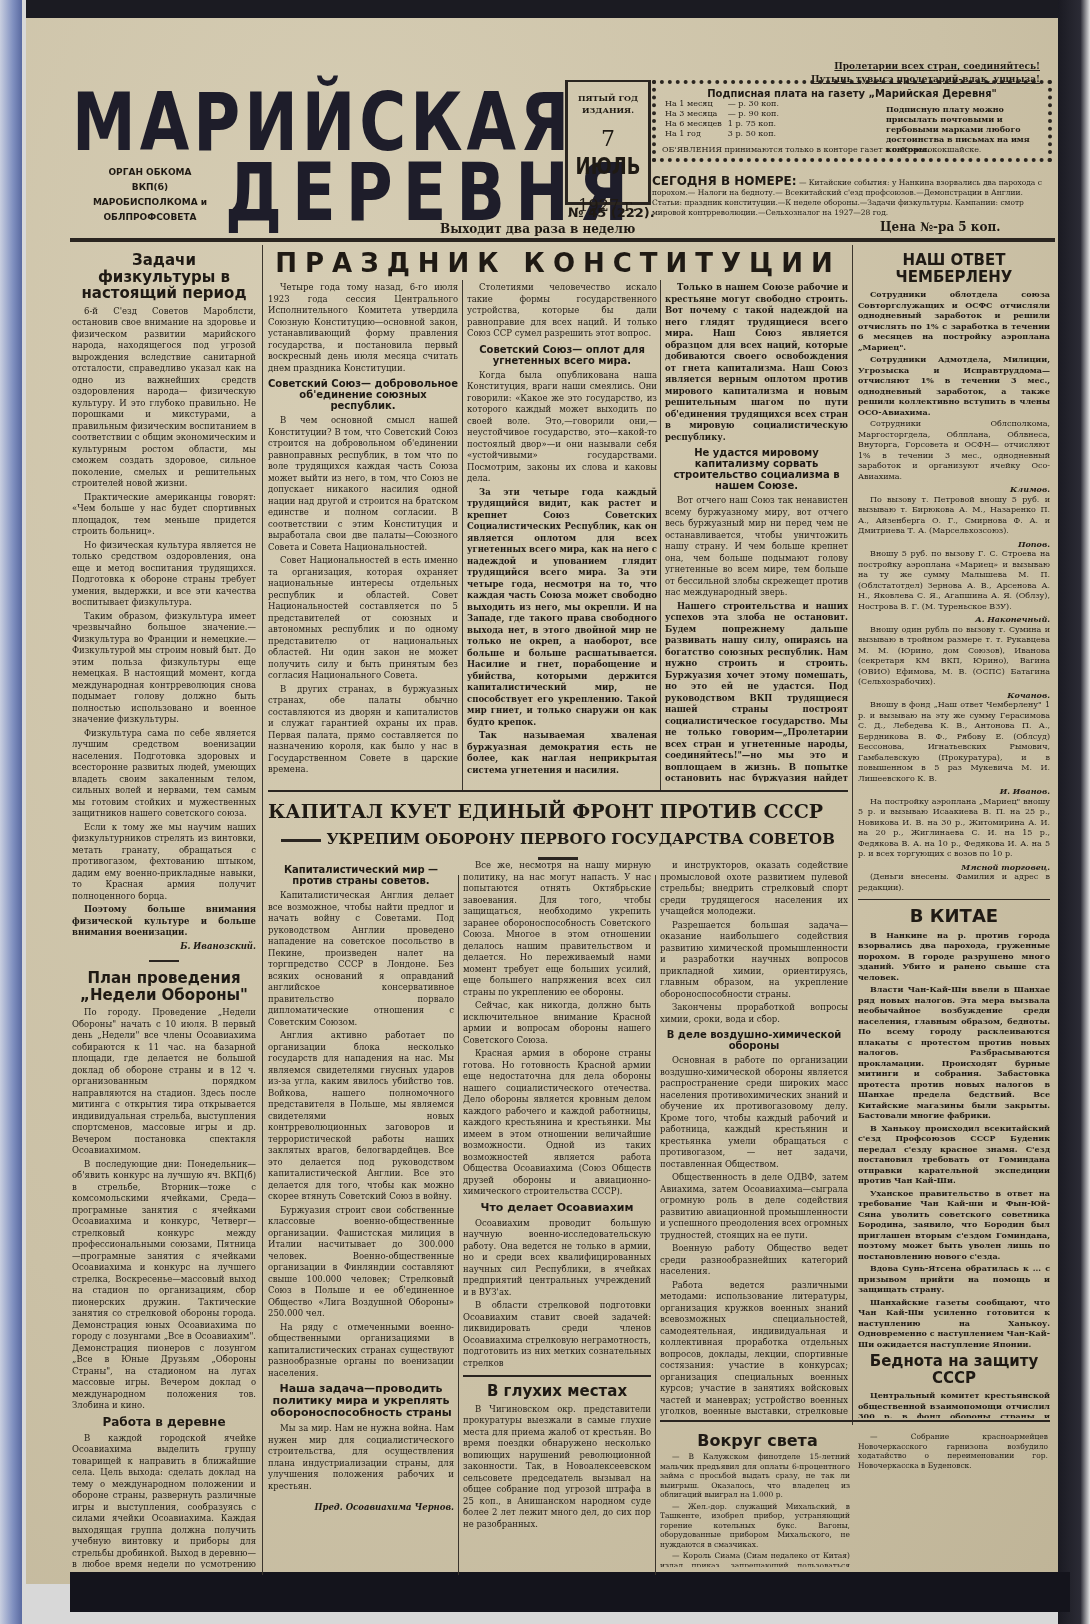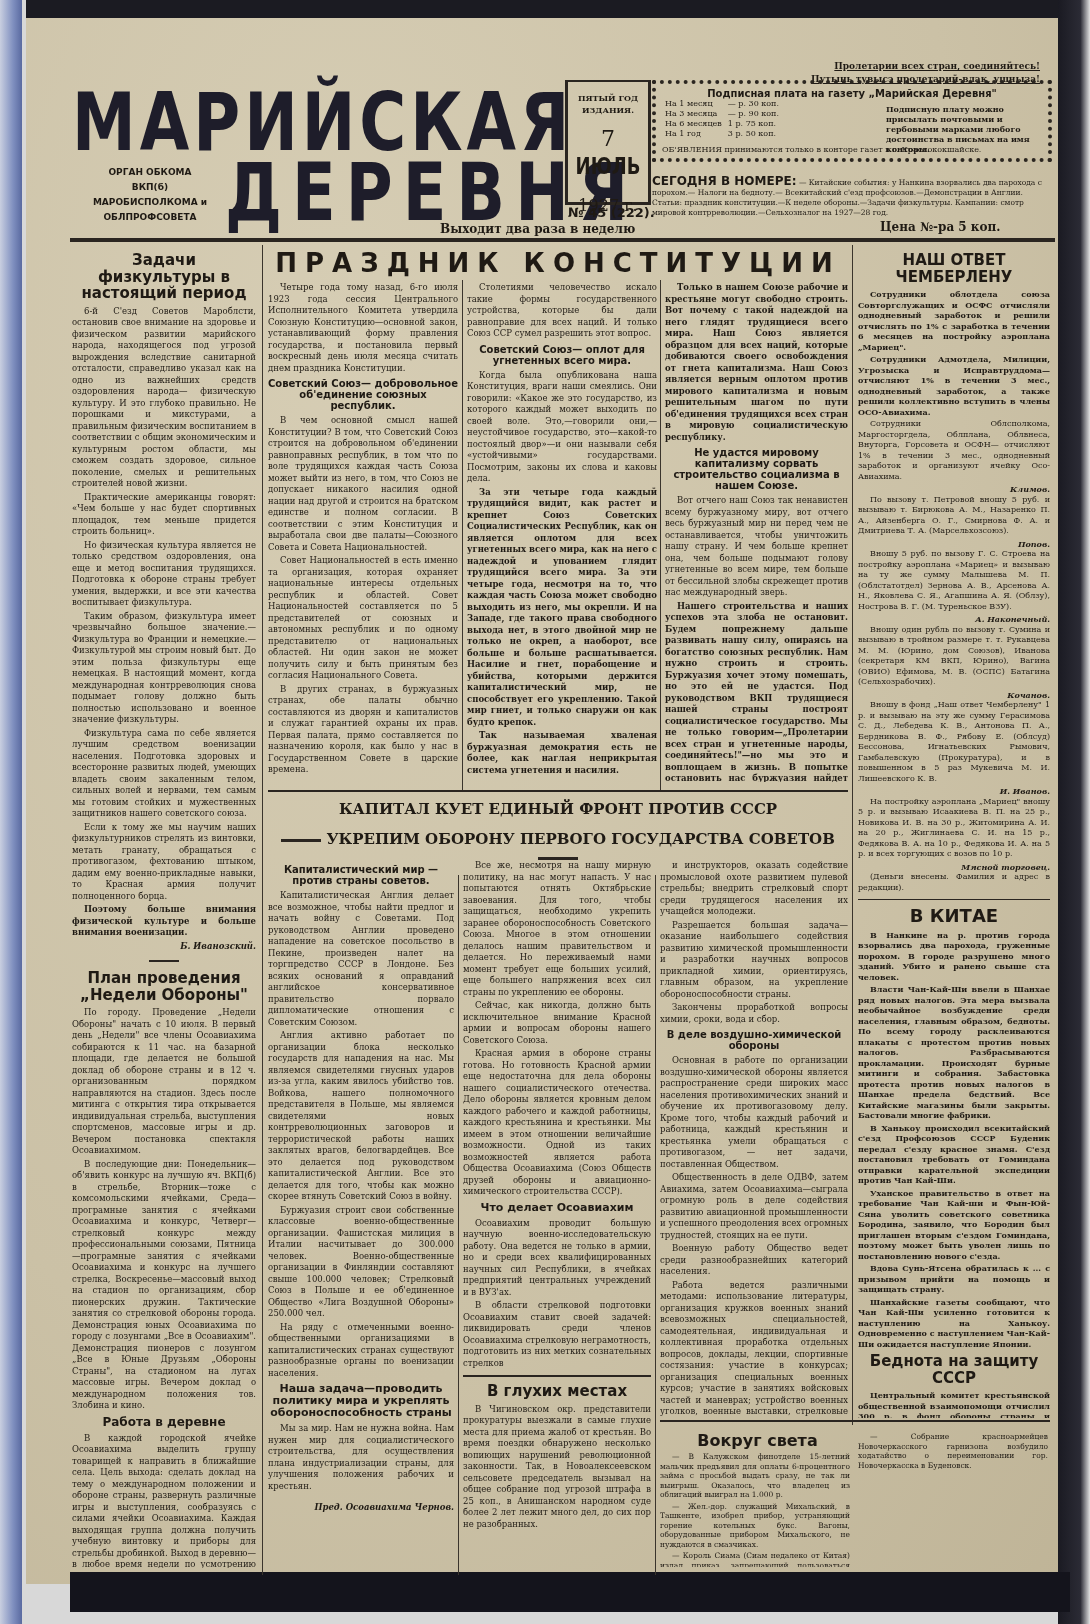--- a/index.html
+++ b/index.html
@@ -176,21 +176,21 @@
   <p class="bold">В Ханькоу происходил всекитайский с'езд Профсоюзов СССР Буденик передал с'езду красное знамя. С'езд постановил требовать от Гоминдана отправки карательной экспедиции против Чан Кай-Ши.</p>
   <p class="bold">Уханское правительство в ответ на требование Чан Кай-ши и Фын-Юй-Сяна уволить советского советника Бородина, заявило, что Бородин был приглашен вторым с'ездом Гоминдана, поэтому может быть уволен лишь по постановлению нового с'езда.</p>
   <p class="bold">Вдова Сунь-Ятсена обратилась к ... с призывом прийти на помощь и защищать страну.</p>
   <p class="bold">Шанхайские газеты сообщают, что Чан Кай-Ши усиленно готовится к наступлению на Ханькоу. Одновременно с наступлением Чан-Кай-Ши ожидается наступление Японии.</p>
   <div class="h" style="font-size:15px;">Беднота на защиту СССР</div>
   <p class="bold">Центральный комитет крестьянской общественной взаимопомощи отчислил 300 р. в фонд обороны страны и обратился ко всем крестьянам с воззванием об участии в сборе средств в этот фонд.</p>
 
 </div>
 
 <div class="rule" style="left:268px;top:790px;width:580px;height:2px;"></div>
-<div class="abs" style="left:268px;top:800px;width:580px;text-align:center;font-family:'DejaVu Serif',serif;font-weight:900;font-size:15px;">КАПИТАЛ КУЕТ ЕДИНЫЙ ФРОНТ ПРОТИВ СССР</div>
+<div class="abs" style="left:268px;top:800px;width:580px;text-align:left;font-family:'DejaVu Serif',serif;font-weight:900;font-size:19px;">КАПИТАЛ КУЕТ ЕДИНЫЙ ФРОНТ ПРОТИВ СССР</div>
 <div class="abs" style="left:268px;top:830px;width:580px;text-align:center;font-family:'DejaVu Serif',serif;font-weight:900;font-size:15px;">
   <span style="display:inline-block;width:40px;height:3px;background:#2a2520;vertical-align:middle;"></span>
   <span>УКРЕПИМ ОБОРОНУ ПЕРВОГО ГОСУДАРСТВА СОВЕТОВ</span>
   <span style="display:inline-block;width:40px;height:3px;background:#2a2520;vertical-align:middle;"></span>
 </div>
 
 <div class="col" style="left:268px;top:860px;width:186px;height:705px;">
   <div class="h" style="font-size:10px;">Капиталистический мир —против страны советов.</div>
   <p>Капиталистическая Англия делает все возможное, чтобы найти предлог и начать войну с Советами. Под руководством Англии проведено нападение на советское посольство в Пекине, произведен налет на торгпредство СССР в Лондоне. Без всяких оснований я оправданий английское консервативное правительство порвало дипломатические отношения с Советским Союзом.</p>
   <p>Англия активно работает по организации блока несколько государств для нападения на нас. Мы являемся свидетелями гнусных ударов из-за угла, каким явилось убийство тов. Войкова, нашего полномочного представителя в Польше, мы являемся свидетелями новых контрреволюционных заговоров и террористической работы наших заклятых врагов, белогвардейцев. Все это делается под руководством капиталистической Англии. Все это делается для того, чтобы как можно скорее втянуть Советский Союз в войну.</p>

